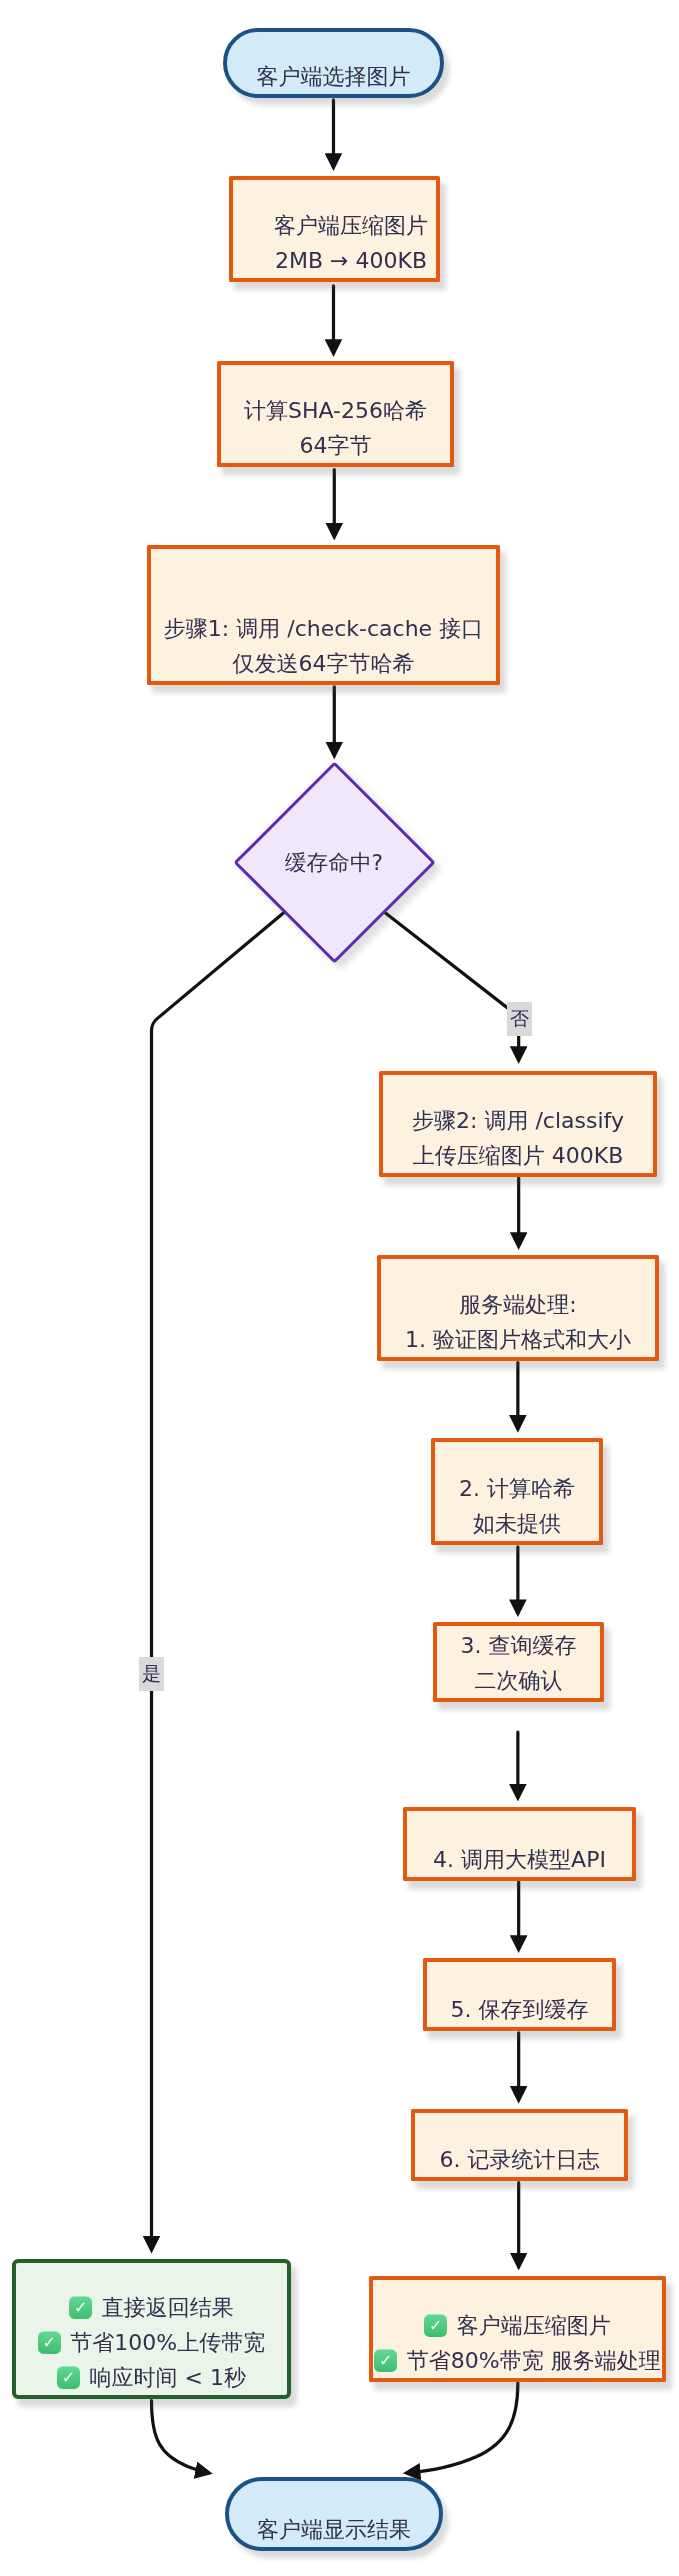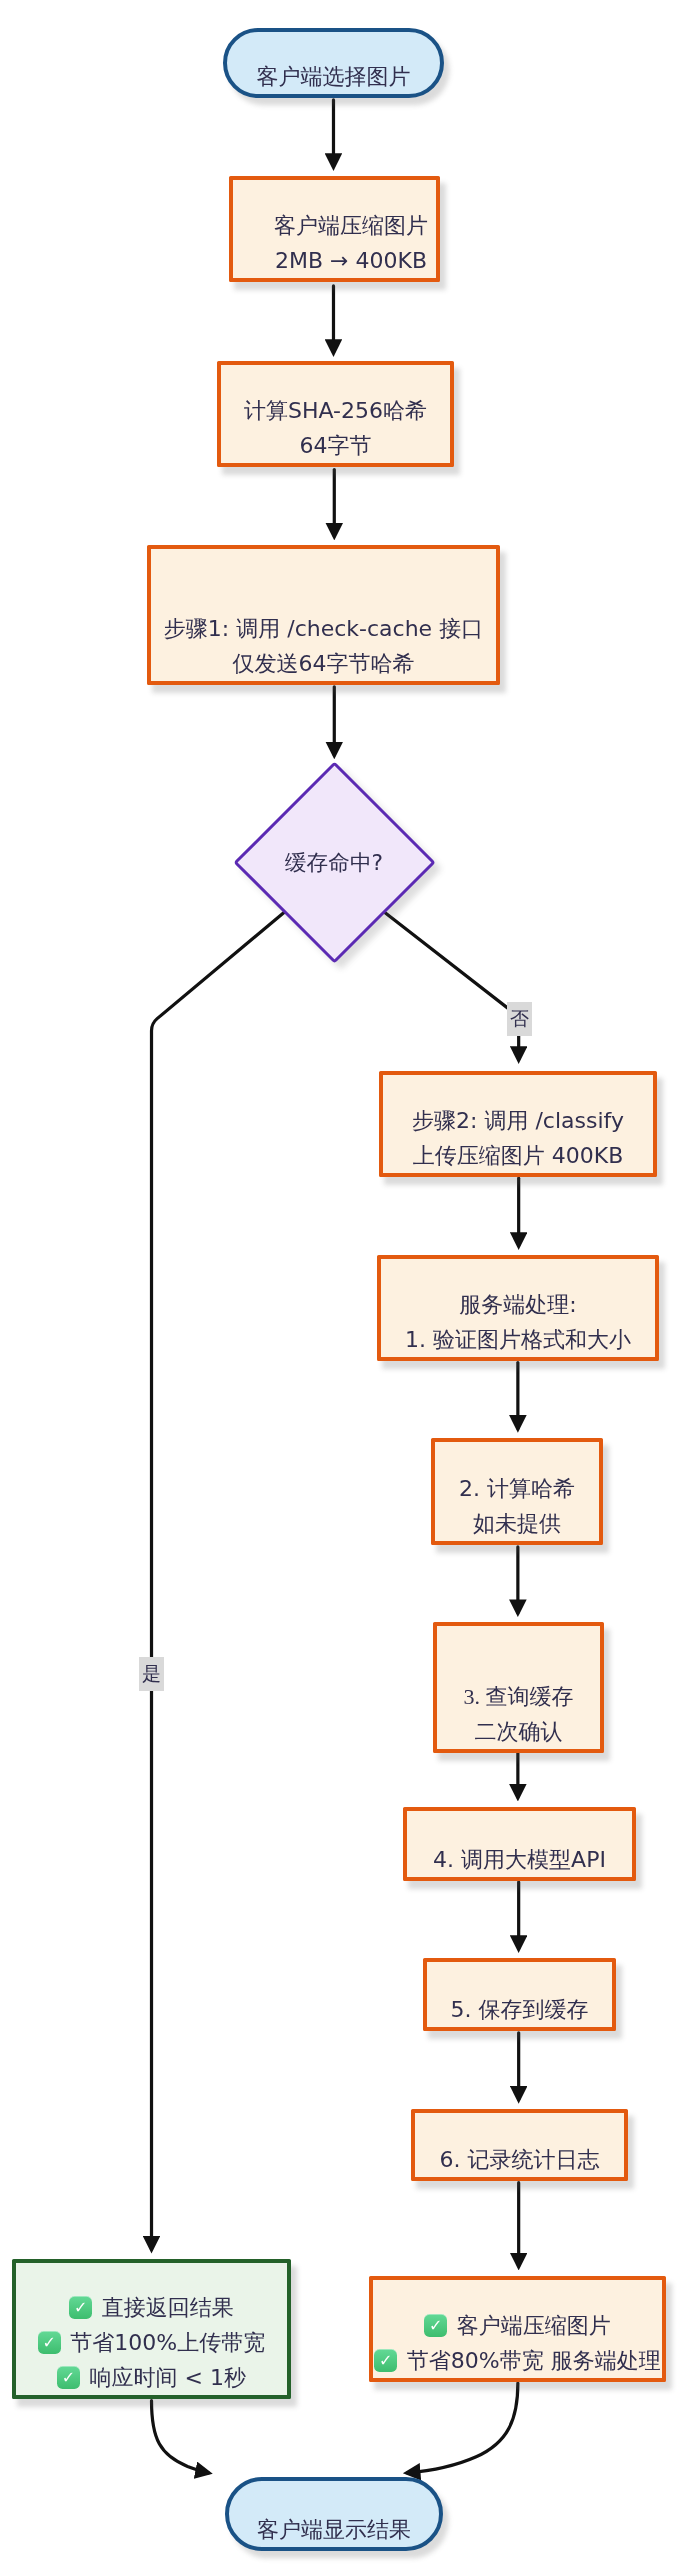--- a/index.html
+++ b/index.html
@@ -127,21 +127,21 @@
   <div class="node process" style="left:377px;top:1255px;width:282px;height:106px;">
     <div>服务端处理:</div>
     <div>1. 验证图片格式和大小</div>
   </div>
 
   <div class="node process" style="left:431px;top:1438px;width:172px;height:107px;">
     <div>2. 计算哈希</div>
     <div>如未提供</div>
   </div>
 
-  <div class="node process" style="left:433px;top:1622px;width:171px;height:131px;font-family:Liberation Serif, serif;">
+  <div class="node process" style="left:433px;top:1622px;width:171px;height:80px;">
     <div>3. 查询缓存</div>
     <div>二次确认</div>
   </div>
 
   <div class="node process" style="left:403px;top:1807px;width:233px;height:74px;">
     <div>4. 调用大模型API</div>
   </div>
 
   <div class="node process" style="left:423px;top:1958px;width:193px;height:73px;">
     <div>5. 保存到缓存</div>
@@ -155,21 +155,21 @@
     <div class="check-line">
       <span class="check-icon"></span>
       <span>客户端压缩图片</span>
     </div>
     <div class="check-line">
       <span class="check-icon"></span>
       <span>节省80%带宽 服务端处理</span>
     </div>
   </div>
 
-  <div class="node success" style="left:12px;top:2259px;width:279px;height:140px;">
+  <div class="node success" style="left:12px;top:2259px;width:279px;height:140px;border-radius:6px;">
     <div class="check-line">
       <span class="check-icon"></span>
       <span>直接返回结果</span>
     </div>
     <div class="check-line">
       <span class="check-icon"></span>
       <span>节省100%上传带宽</span>
     </div>
     <div class="check-line">
       <span class="check-icon"></span>

